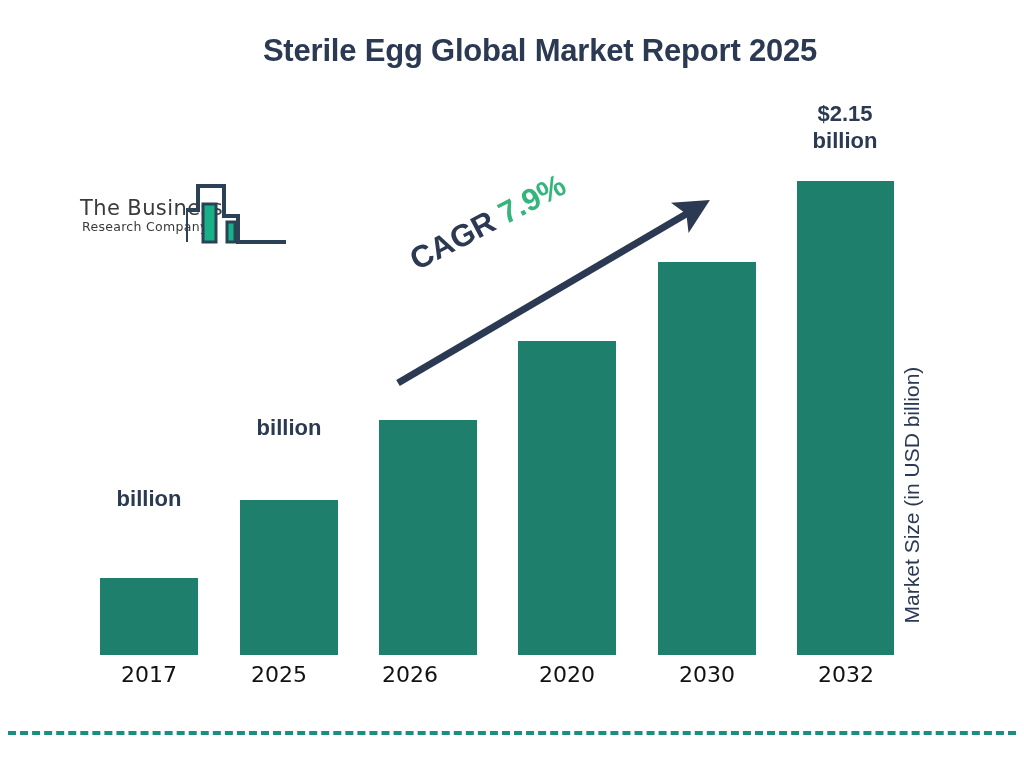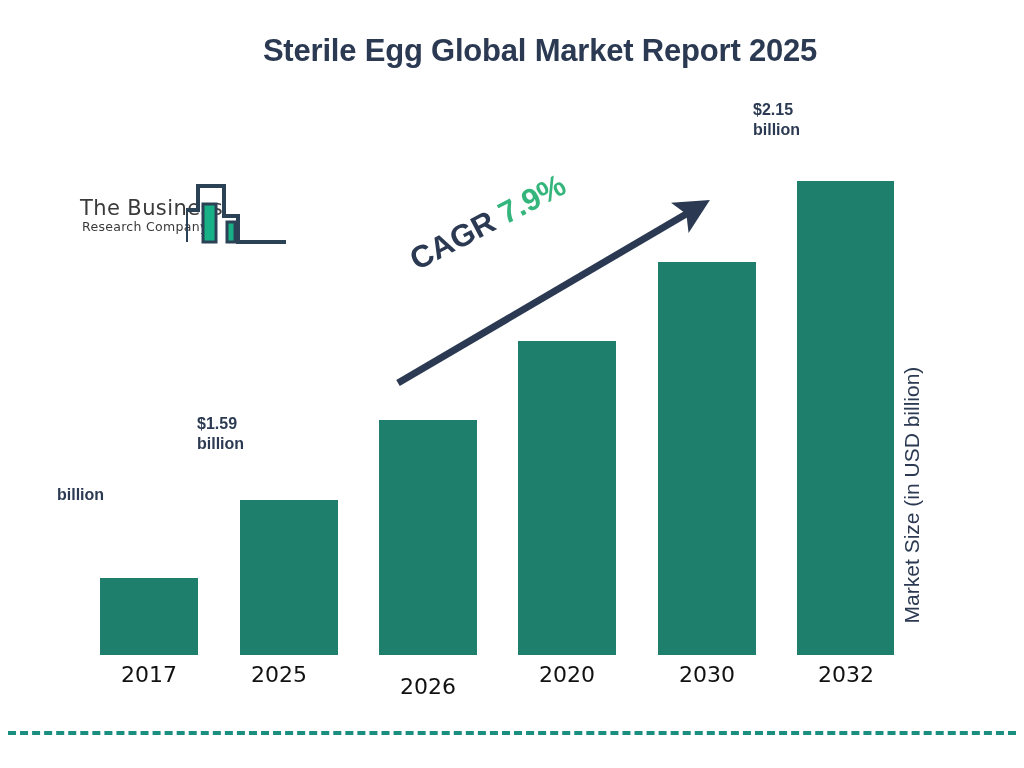--- a/index.html
+++ b/index.html
@@ -76,22 +76,22 @@
     left: 0; top: 0;
     width: 1024px;
     height: 768px;
   }
   .bar {
     position: absolute;
     background: #1f7f6d;
   }
   .bar-label {
     position: absolute;
-    text-align: left;
-    font-size: 16px;
+    text-align: center;
+    font-size: 22px;
     font-weight: bold;
     color: #2b3a52;
     line-height: 1.24;
   }
   .tick-label {
     position: absolute;
     text-align: center;
     font-size: 22px;
     color: #111111;
     font-family: "DejaVu Sans", sans-serif;
@@ -170,39 +170,38 @@
 
   <div class="plot">
 
     <div class="bar" style="left:100px; top:578px; width:98px; height:77px;"></div>
     <div class="bar-label" style="left:57px; top:485px; width:184px;">
       <div>billion</div>
     </div>
 
     <div class="bar" style="left:240px; top:500px; width:98px; height:155px;"></div>
     <div class="bar-label" style="left:197px; top:414px; width:184px;">
-      <div>$1.59</div>
       <div>billion</div>
     </div>
 
     <div class="bar" style="left:379px; top:420px; width:98px; height:235px;"></div>
 
     <div class="bar" style="left:518px; top:341px; width:98px; height:314px;"></div>
 
     <div class="bar" style="left:658px; top:262px; width:98px; height:393px;"></div>
 
     <div class="bar" style="left:797px; top:181px; width:97px; height:474px;"></div>
     <div class="bar-label" style="left:753px; top:100px; width:184px;">
       <div>$2.15</div>
       <div>billion</div>
     </div>
 
     <div class="tick-label" style="left:99px; top:662px; width:100px;">2017</div>
     <div class="tick-label" style="left:229px; top:662px; width:100px;">2025</div>
-    <div class="tick-label" style="left:378px; top:662px; width:100px;margin-top:12px;">2026</div>
+    <div class="tick-label" style="left:360px; top:662px; width:100px;">2026</div>
     <div class="tick-label" style="left:517px; top:662px; width:100px;">2020</div>
     <div class="tick-label" style="left:657px; top:662px; width:100px;">2030</div>
     <div class="tick-label" style="left:796px; top:662px; width:100px;">2032</div>
   </div>
 
   <svg class="plot" width="1024" height="768" viewBox="0 0 1024 768" xmlns="http://www.w3.org/2000/svg" style="pointer-events:none;">
     <defs>
       <marker id="arrowhead" markerWidth="5" markerHeight="5" refX="2.2" refY="2.5" orient="auto" markerUnits="strokeWidth">
         <path d="M0,0 L5,2.5 L0,5 L1.1,2.5 z" fill="#2b3a52"></path>
       </marker>

